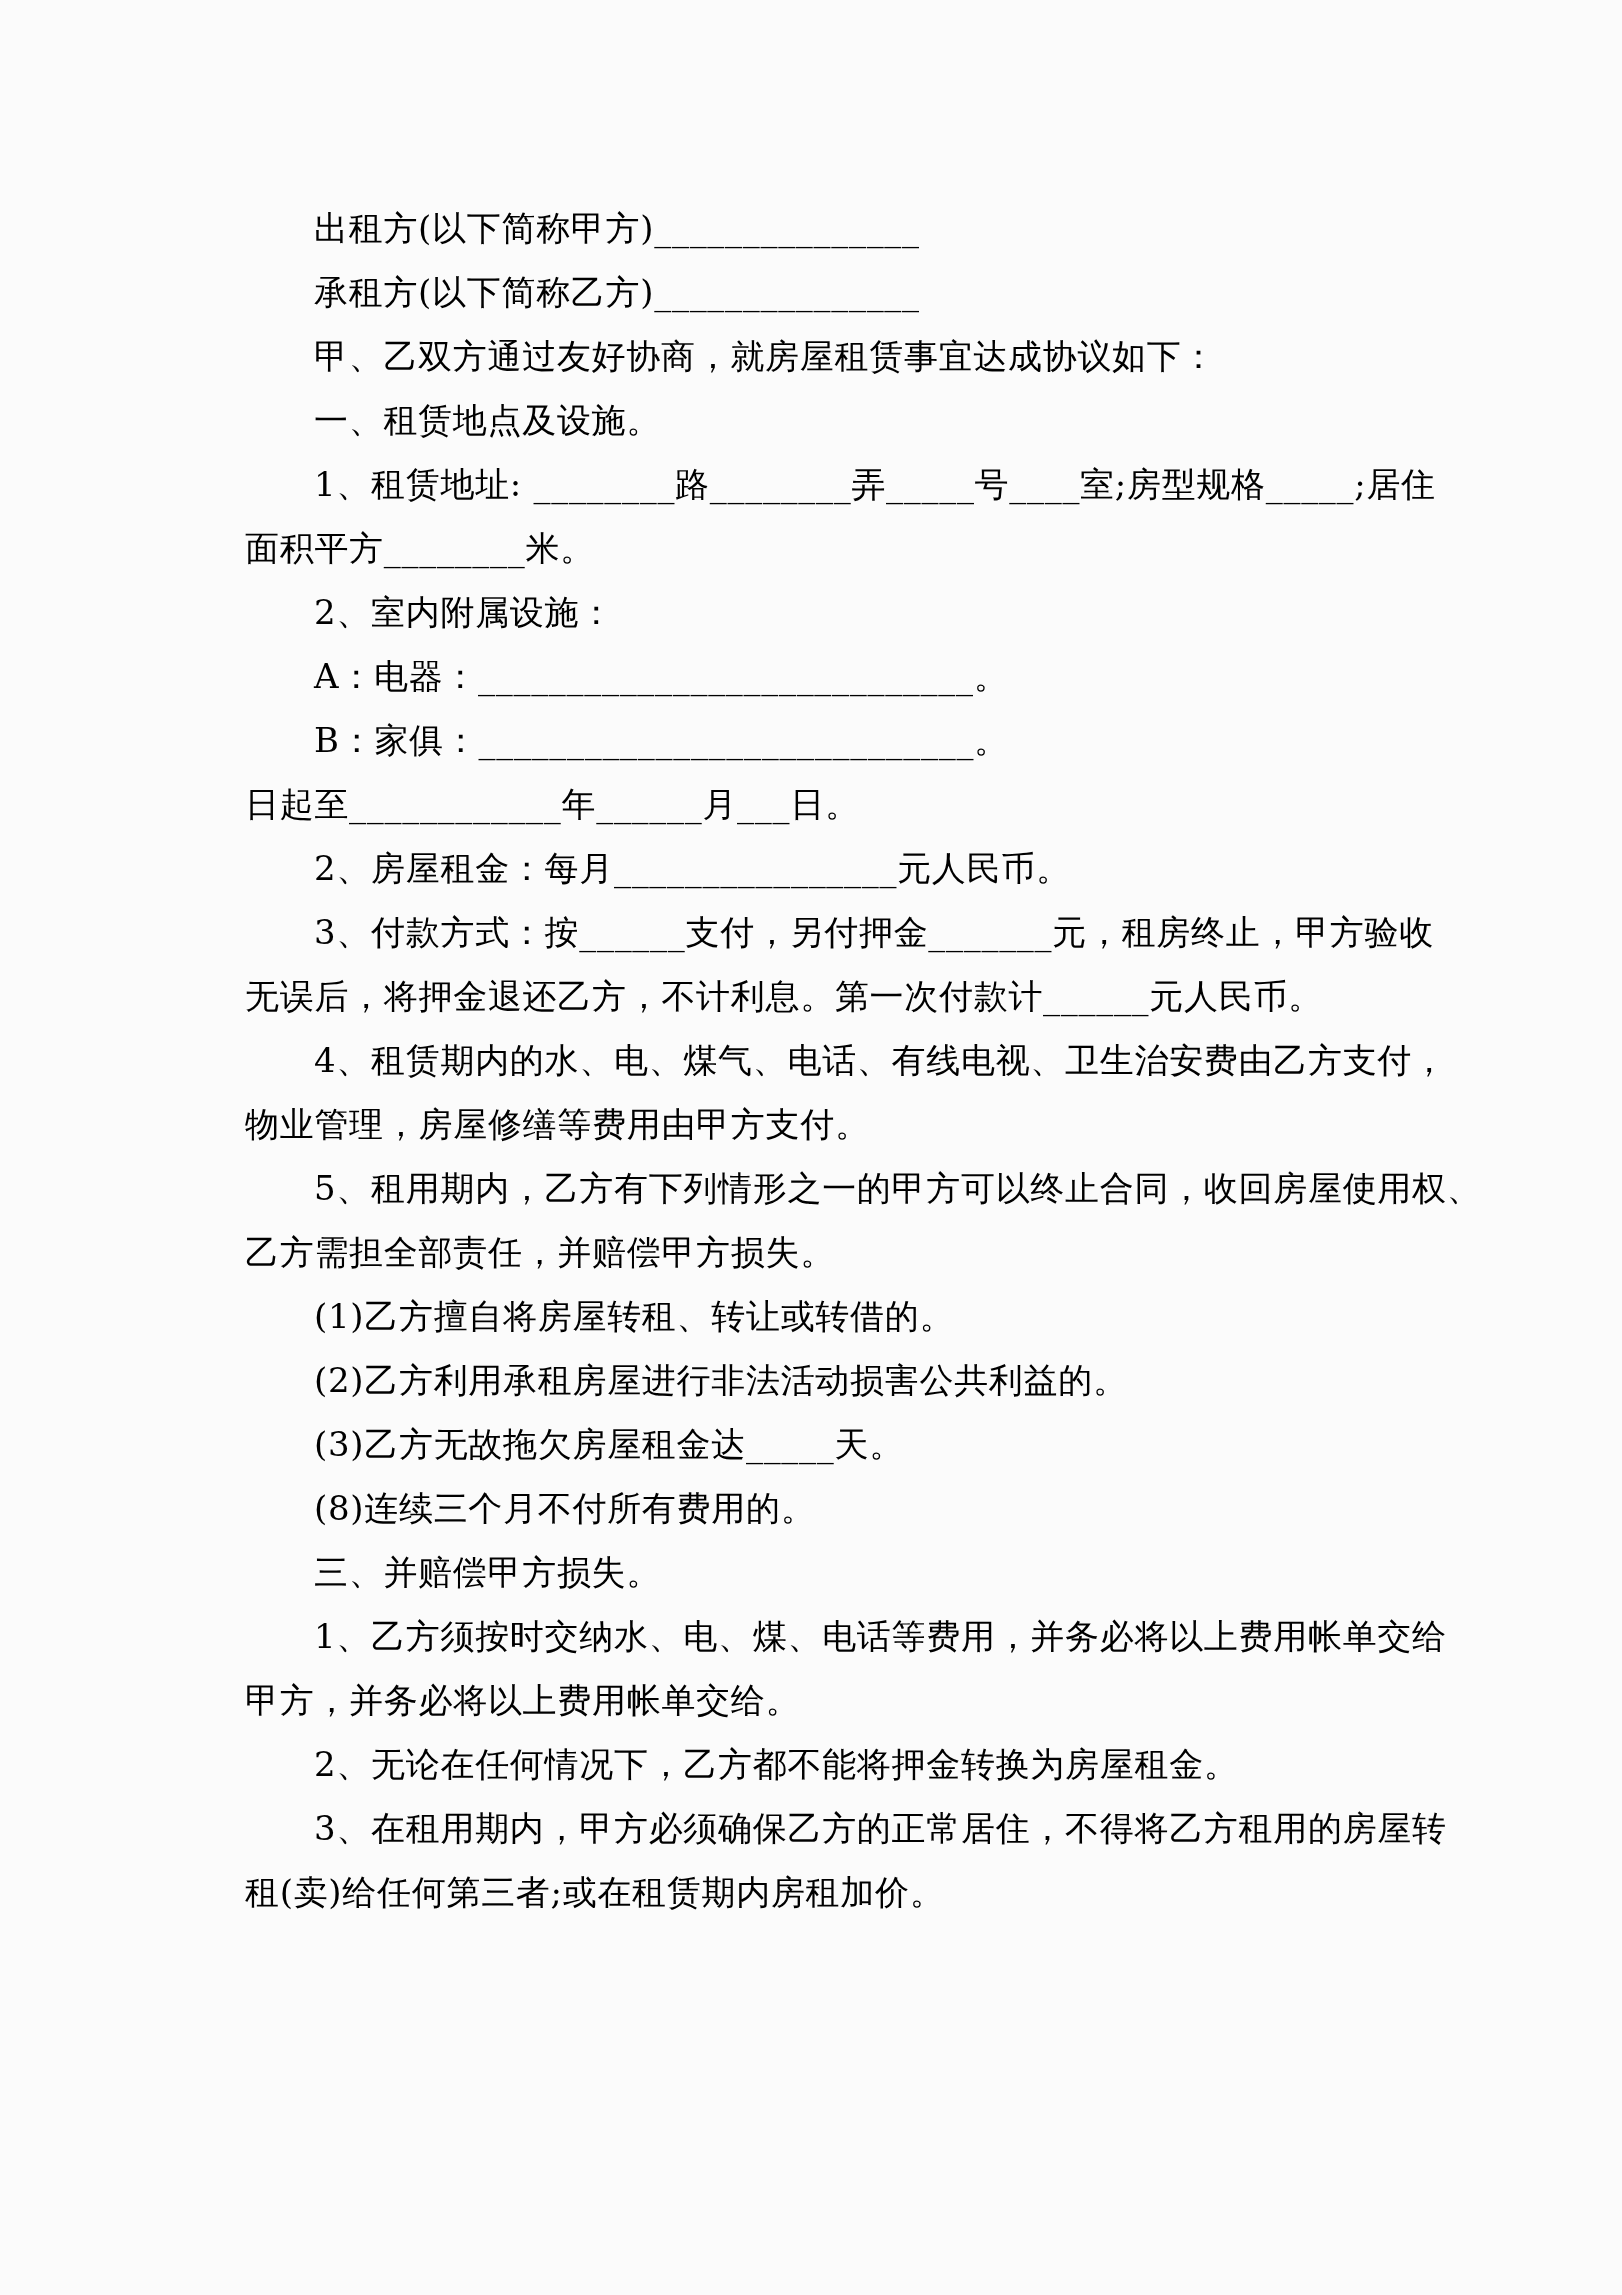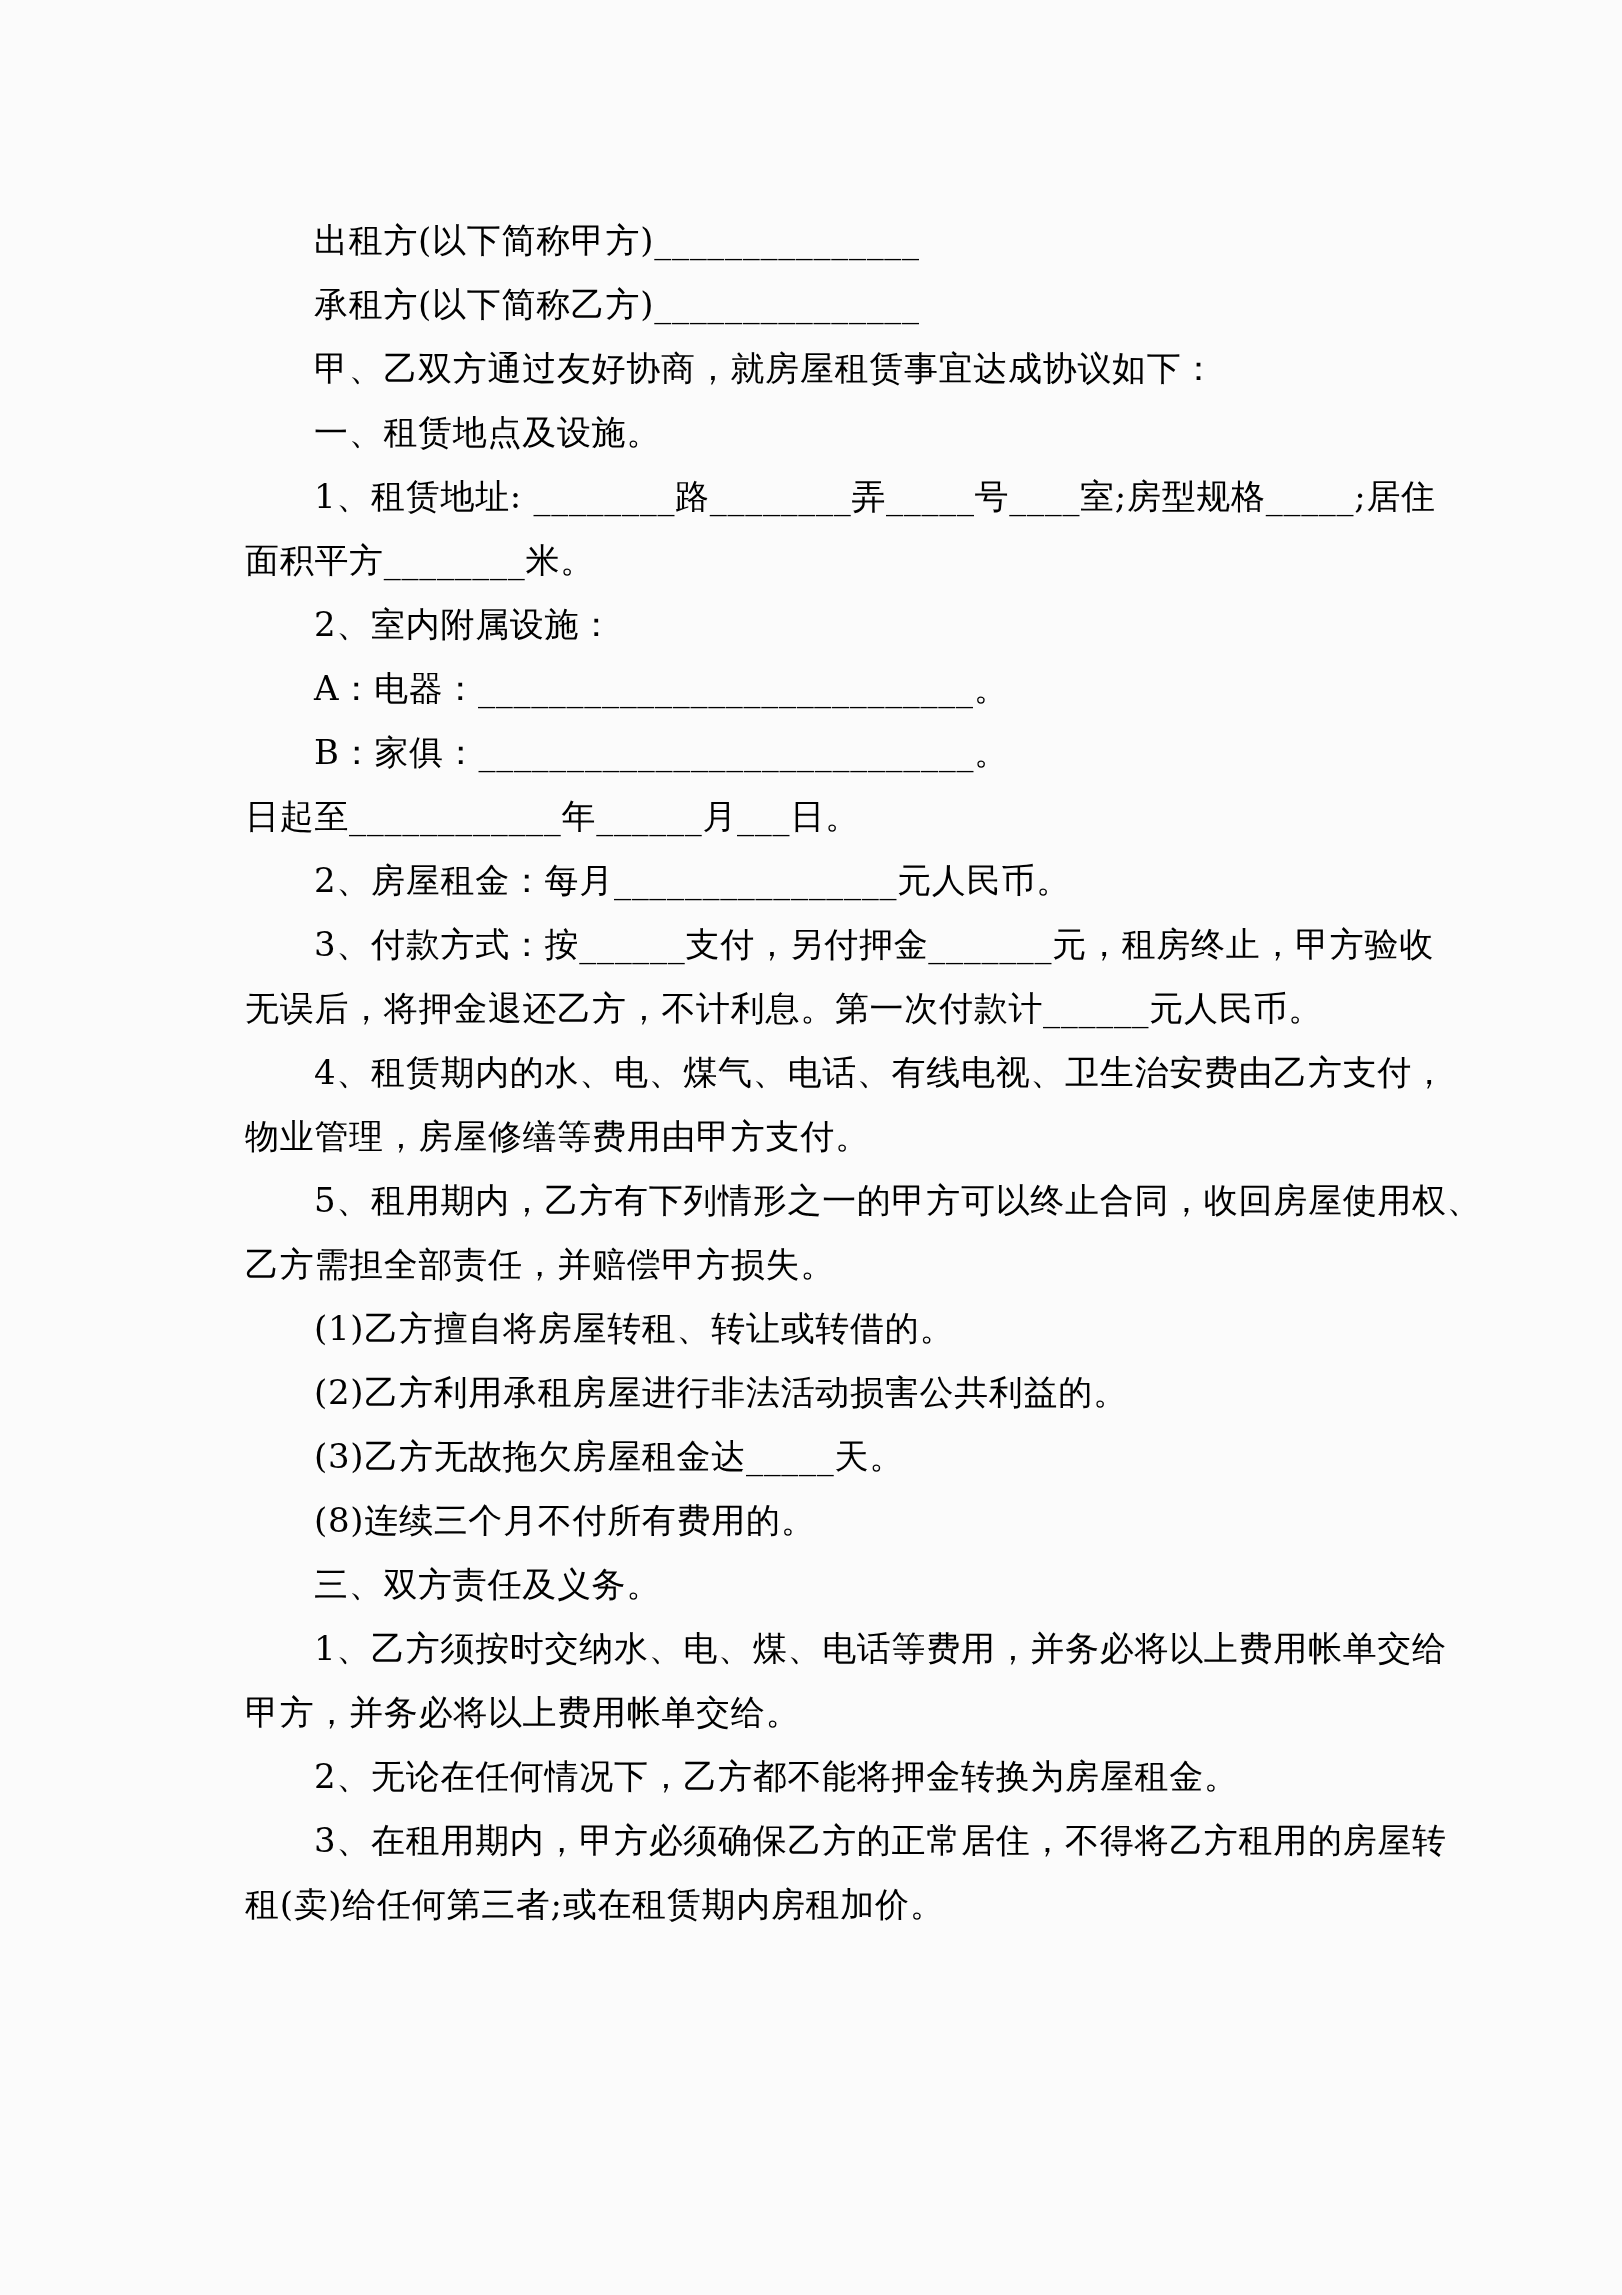--- a/index.html
+++ b/index.html
@@ -12,21 +12,21 @@
     width: 1623px;
     height: 2295px;
     background: #fbfbfb;
     overflow: hidden;
     font-family: "DejaVu Serif", "Liberation Serif", serif;
     color: #000000;
   }
   .textblock {
     position: absolute;
     left: 245px;
-    top: 208px;
+    top: 196px;
     width: 1165px;
   }
   .line {
     display: block;
     height: 64px;
     line-height: 64px;
     font-size: 34px;
     letter-spacing: 0.7px;
     white-space: pre;
     color: #000000;
@@ -54,21 +54,21 @@
     <div class="line indent">3、付款方式：按______支付，另付押金_______元，租房终止，甲方验收</div>
     <div class="line">无误后，将押金退还乙方，不计利息。第一次付款计______元人民币。</div>
     <div class="line indent">4、租赁期内的水、电、煤气、电话、有线电视、卫生治安费由乙方支付，</div>
     <div class="line">物业管理，房屋修缮等费用由甲方支付。</div>
     <div class="line indent">5、租用期内，乙方有下列情形之一的甲方可以终止合同，收回房屋使用权、</div>
     <div class="line">乙方需担全部责任，并赔偿甲方损失。</div>
     <div class="line indent">(1)乙方擅自将房屋转租、转让或转借的。</div>
     <div class="line indent">(2)乙方利用承租房屋进行非法活动损害公共利益的。</div>
     <div class="line indent">(3)乙方无故拖欠房屋租金达_____天。</div>
     <div class="line indent">(8)连续三个月不付所有费用的。</div>
-    <div class="line indent">三、双方责任及义务。</div>
+    <div class="line indent">三、并赔偿甲方损失。</div>
     <div class="line indent">1、乙方须按时交纳水、电、煤、电话等费用，并务必将以上费用帐单交给</div>
     <div class="line">甲方，并务必将以上费用帐单交给。</div>
     <div class="line indent">2、无论在任何情况下，乙方都不能将押金转换为房屋租金。</div>
     <div class="line indent">3、在租用期内，甲方必须确保乙方的正常居住，不得将乙方租用的房屋转</div>
     <div class="line">租(卖)给任何第三者;或在租赁期内房租加价。</div>
   </div>
 </div>
 
 
 </body></html>

